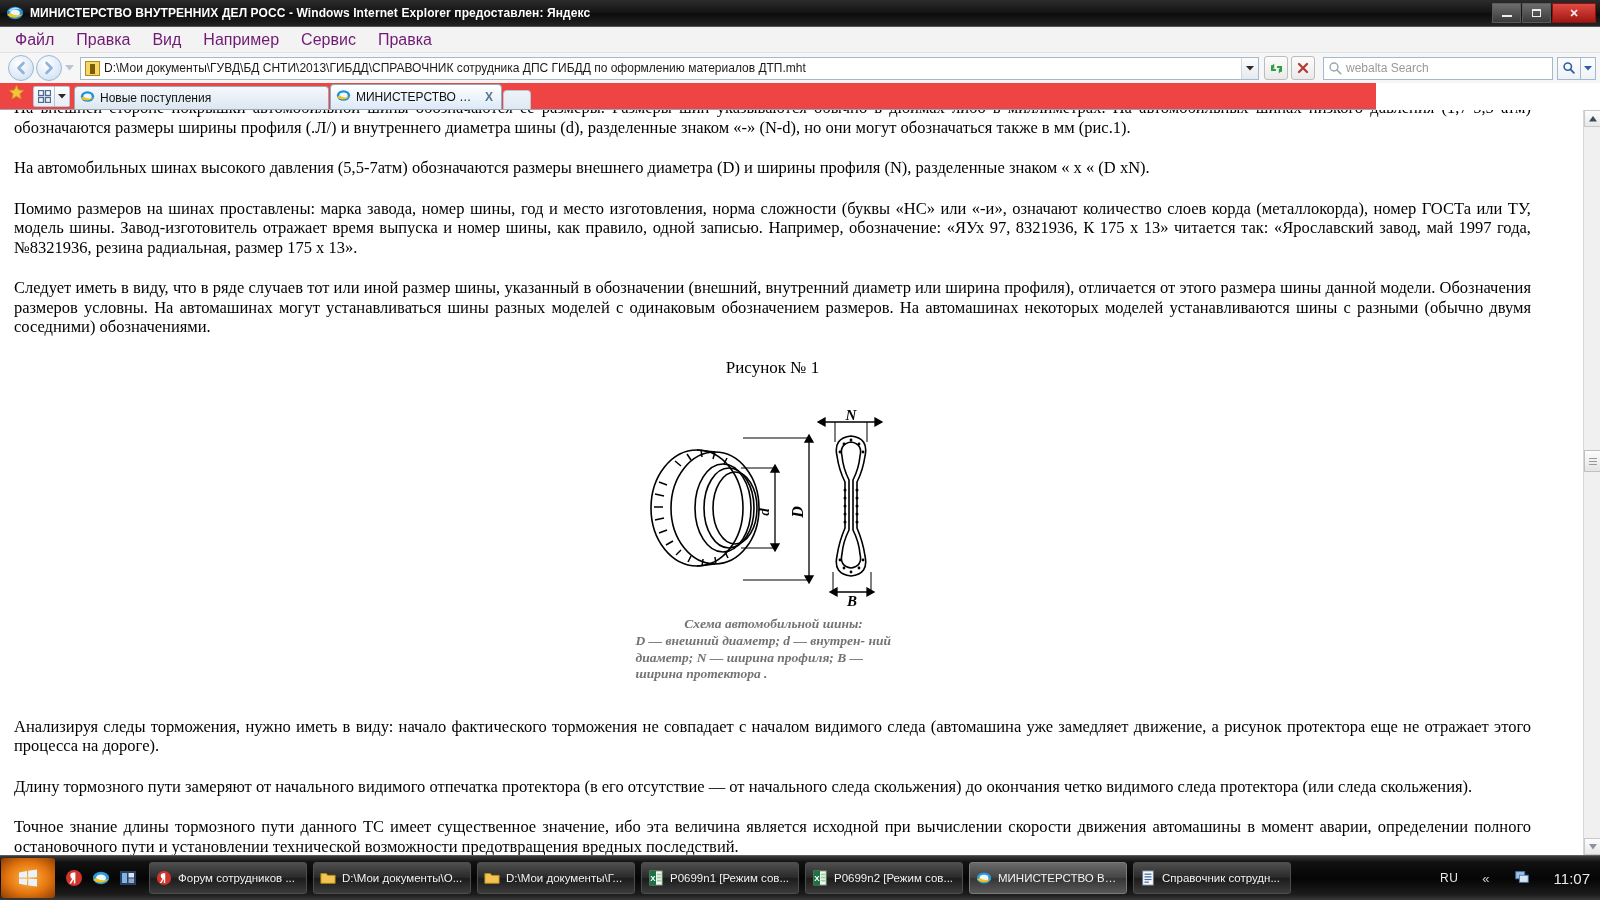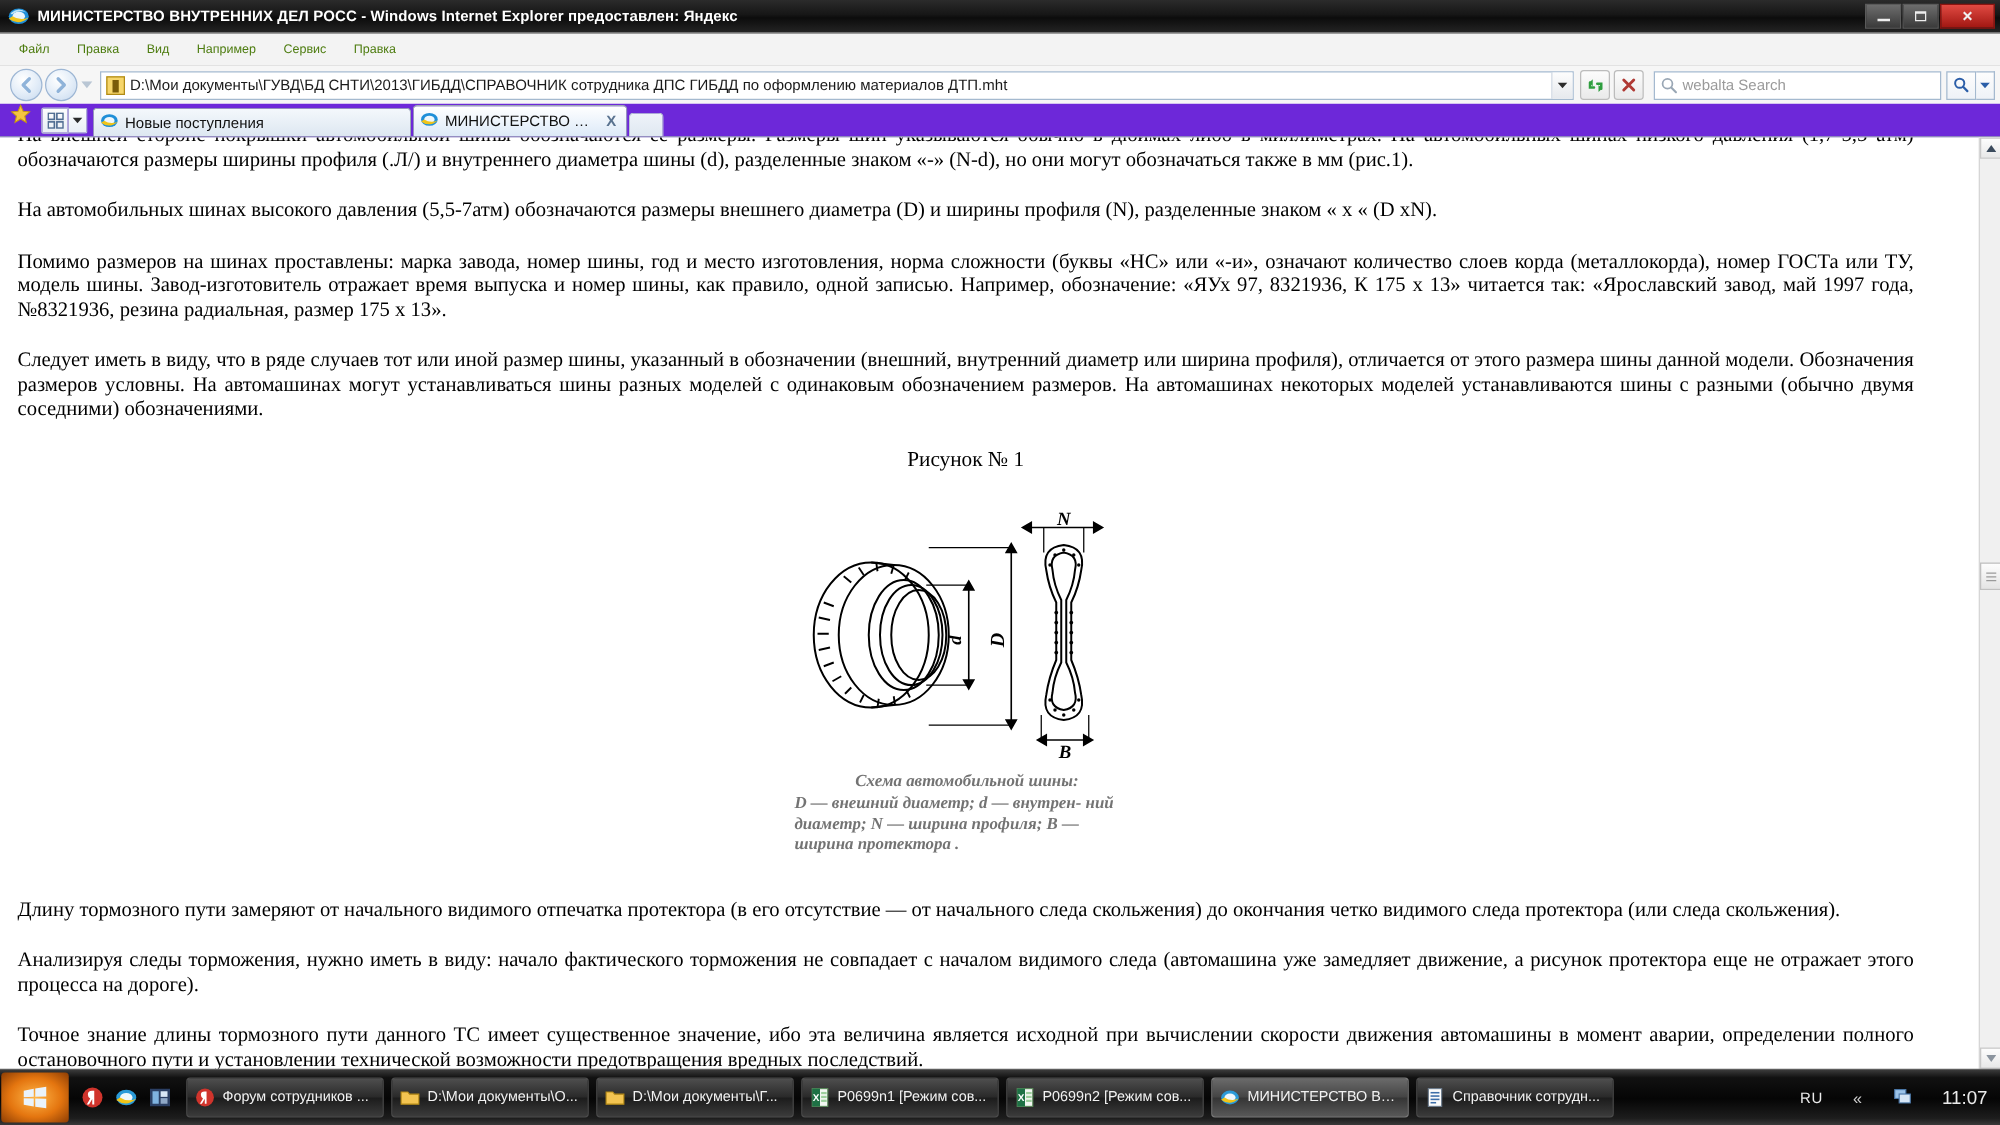--- a/index.html
+++ b/index.html
@@ -44,21 +44,21 @@
   .wbtn .max-glyph { width: 9px; height: 8px; border: 1px solid #eee; border-top-width: 2px; }
 
   
   #menubar {
     position: absolute; left: 0; top: 27px; width: 1600px; height: 26px;
     background: #f3f3f3;
     display: flex; align-items: center;
     border-bottom: 1px solid #e2e2e2;
   }
   .menu-item {
-    font-size: 10px; color: #4d7c0f; padding: 2px 11px; white-space: nowrap;
+    font-size: 16px; color: #701a75; padding: 2px 11px; white-space: nowrap;
   }
   .menu-item:first-child { margin-left: 4px; }
 
   
   #navrow {
     position: absolute; left: 0; top: 53px; width: 1600px; height: 30px;
     background: #f6f6f6;
     display: flex; align-items: center;
   }
   .navbtn {
@@ -116,22 +116,22 @@
   }
   #searchdrop {
     width: 15px; height: 23px; flex:0 0 auto; margin-right: 4px;
     border: 1px solid #a4b9cf; border-left: none;
     background: linear-gradient(to bottom,#fdfdfd,#eef2f7);
     display:flex; align-items:center; justify-content:center;
   }
 
   
   #tabrow {
-    position: absolute; left: 0; top: 83px; width: 1600px; height: 27px;
-    background: #6d28d9;
+    position: absolute; left: 0; top: 83px; width: 1376px; height: 27px;
+    background: #ef4444;
     display: flex; align-items: flex-end;
     border-bottom: 1px solid #9aa7b5;
   }
   #fav-star { margin: 0 8px 4px 8px; flex: 0 0 auto; }
   #tab-grid {
     width: 22px; height: 21px; margin-bottom: 2px; flex: 0 0 auto;
     border: 1px solid #b9c6d4; border-radius: 2px 0 0 2px;
     background: linear-gradient(to bottom,#fdfdfd,#e8eef5);
     display: flex; align-items: center; justify-content: center;
   }
@@ -510,22 +510,22 @@
       </div>
 
       <div id="fig-legend">
         <span class="legend-title">Схема автомобильной шины:</span>
         <span>D — внешний диаметр; d — внутрен-</span>
         <span>ний диаметр; N — ширина профиля;</span>
         <span>B — ширина протектора .</span>
       </div>
     </div>
 
+    <p>Анализируя следы торможения, нужно иметь в виду: начало фактического торможения не совпадает с началом видимого следа (автомашина уже замедляет движение, а рисунок протектора еще не отражает этого процесса на дороге).</p>
     <p>Длину тормозного пути замеряют от начального видимого отпечатка протектора (в его отсутствие — от начального следа скольжения) до окончания четко видимого следа протектора (или следа скольжения).</p>
-    <p>Анализируя следы торможения, нужно иметь в виду: начало фактического торможения не совпадает с началом видимого следа (автомашина уже замедляет движение, а рисунок протектора еще не отражает этого процесса на дороге).</p>
     <p>Точное знание длины тормозного пути данного ТС имеет существенное значение, ибо эта величина является исходной при вычислении скорости движения автомашины в момент аварии, определении полного остановочного пути и установлении технической возможности предотвращения вредных последствий.</p>
   </div>
 </div>
 
 <div id="vscroll">
   <div class="sb-arrow" id="sb-up">
     <svg width="8" height="6" viewBox="0 0 8 6">
         <path d="M4 0 L8 5.5 L0 5.5 Z" fill="#3b4a5c"></path>
       </svg>
   </div>

